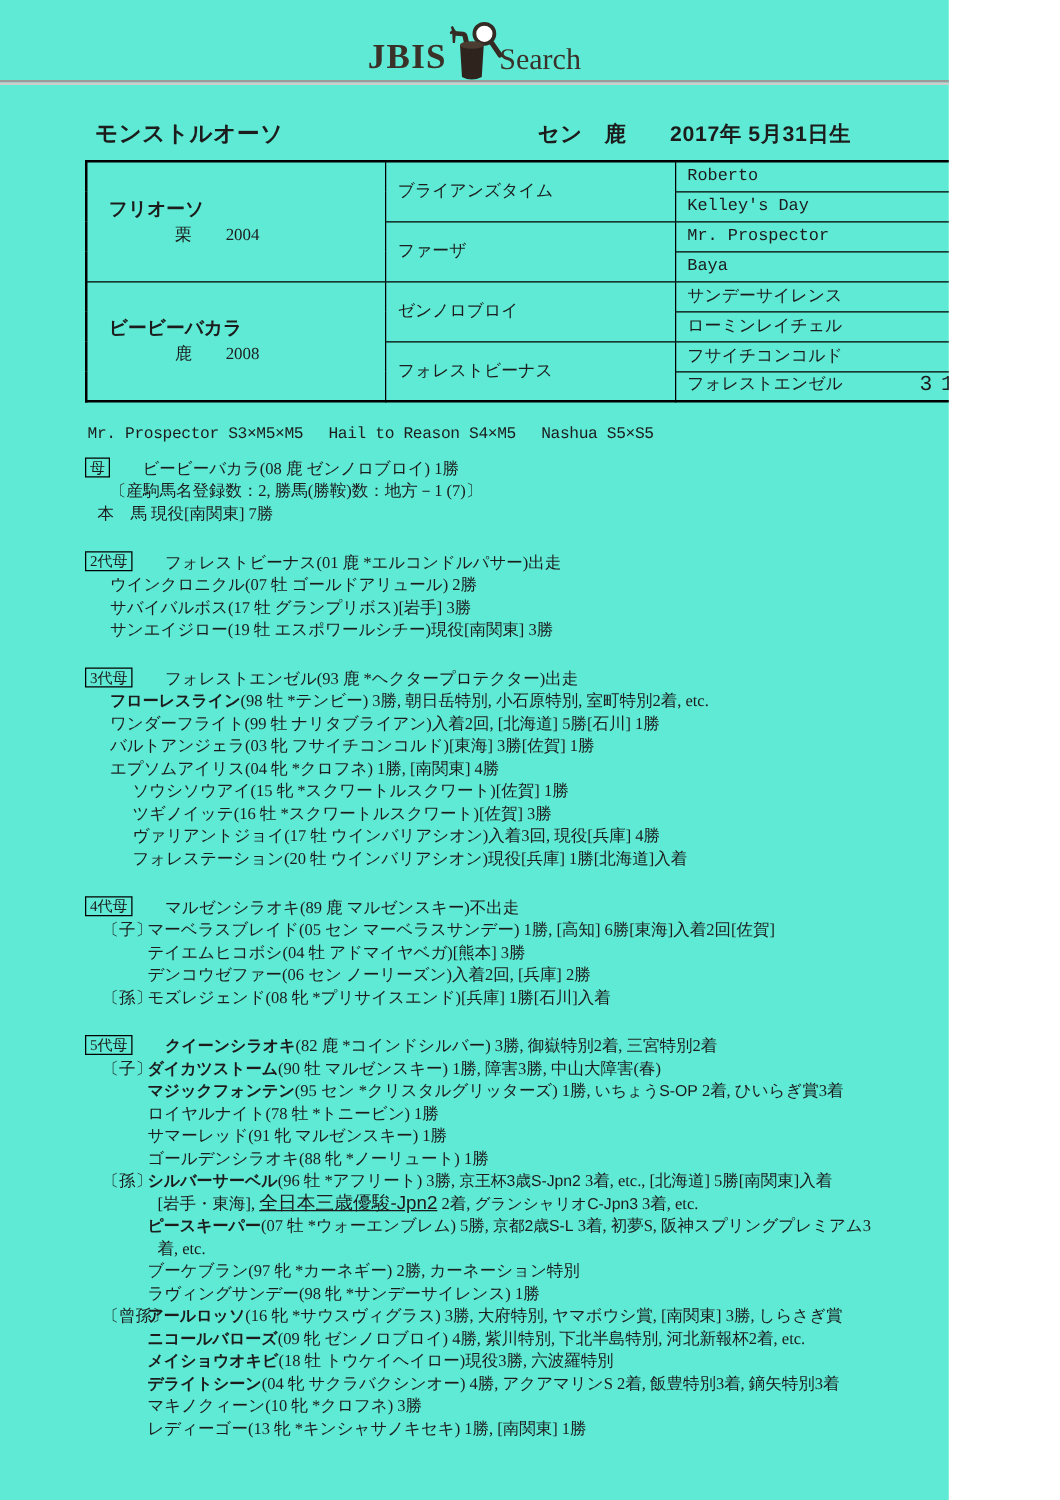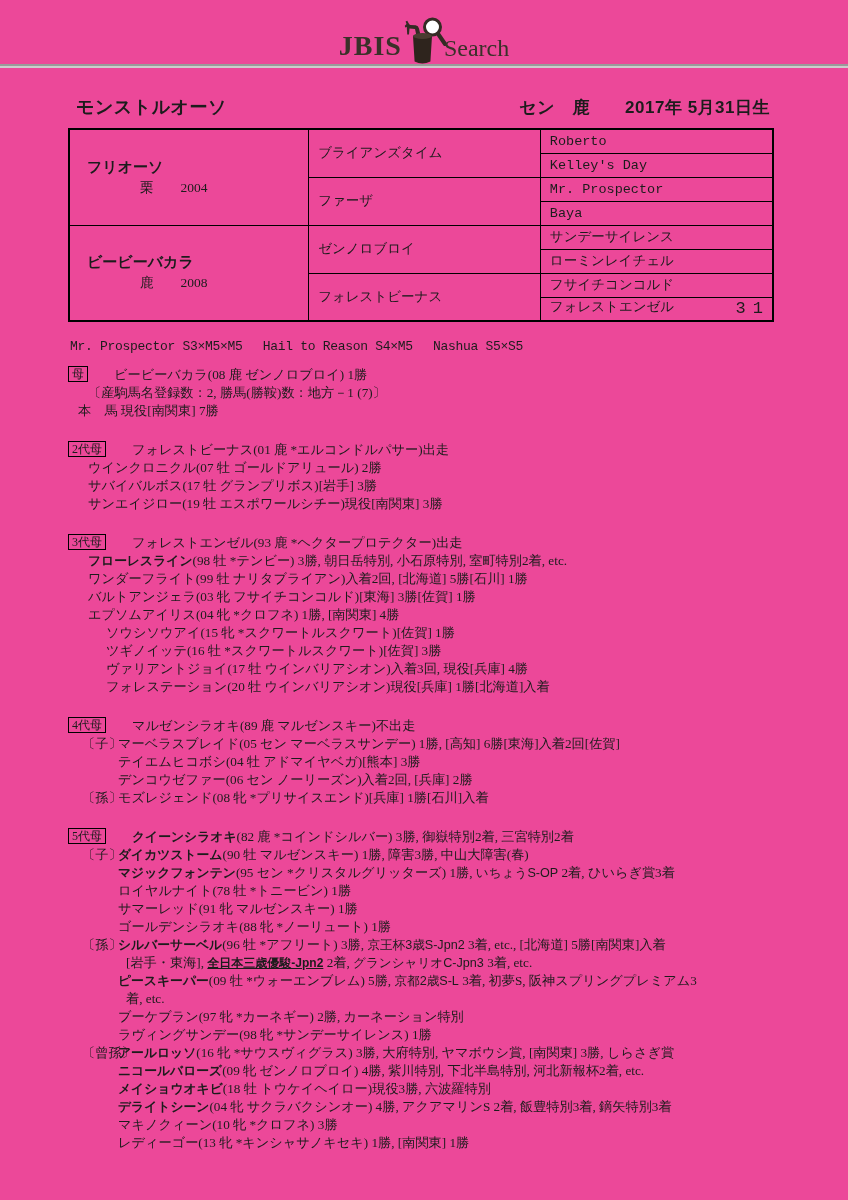--- a/index.html
+++ b/index.html
@@ -3,21 +3,21 @@
 <meta charset="utf-8">
 <style>
   :root{
     --serif:"Liberation Serif","DejaVu Serif",serif;
     --sans:"Liberation Sans","DejaVu Sans",sans-serif;
     --mono:"Liberation Mono","DejaVu Sans Mono",monospace;
     --ink:#1c1c1c;
   }
   *{margin:0;padding:0;box-sizing:border-box;}
   html,body{background:#fff;}
-  .page{position:relative;width:848px;height:1200px;background:#ec4899;overflow:hidden;
+  .page{position:relative;width:759px;height:1200px;background:#5eead4;overflow:hidden;
         font-family:var(--serif);color:var(--ink);}
   
   .logo-bar{height:64px;display:flex;justify-content:center;align-items:flex-end;
             padding-bottom:2px;gap:1px;}
   .logo-jbis{font-family:var(--serif);font-weight:600;font-size:28px;color:#3a3129;letter-spacing:1px;}
   .logo-search{font-family:var(--serif);font-weight:400;font-size:24px;color:#3a3129;margin-left:-4px;}
   .logo-icon{width:46px;height:50px;margin:0 0 -4px -2px;}
   .logo-rule{height:3px;border-top:2px solid #9a9a9a;border-bottom:2px solid #cdcdcd;width:848px;}
   
   .content{padding:0 68px 0 68px;}
@@ -46,21 +46,21 @@
              padding:0 3px;margin-right:26px;vertical-align:1px;}
   .rel{position:absolute;left:14px;}
   .ind-1{padding-left:10px;}
   .ind-2{padding-left:20px;}
   .ind-3{padding-left:38px;}
   .ind-4{padding-left:50px;}
   .ind-5{padding-left:58px;}
   .seg{font-family:var(--serif);}
   .seg-b{font-family:var(--sans);font-weight:700;font-size:12.8px;}
   .seg-g{font-family:var(--sans);font-weight:500;font-size:12.6px;}
-  .seg-u{font-family:var(--sans);font-weight:700;font-size:12px;text-decoration:underline;}
+  .seg-u{font-family:var(--sans);font-weight:400;font-size:15px;text-decoration:underline;}
   
   .footer{position:absolute;left:0;right:0;bottom:0;height:40px;border-top:1px solid #9a9a9a;
           display:flex;justify-content:space-between;align-items:center;
           padding:0 57px 6px 55px;font-size:14px;}
   .footer .copy{font-size:14.5px;}
 </style>
 </head>
 <body>
 
 <div class="page">
@@ -163,21 +163,21 @@
         </div>
         <div class="fam-section">
           <div class="fam-line ind-0"><span class="sec-label">5代母</span><span class="seg seg-b">クイーンシラオキ</span><span class="seg">(82 鹿 *コインドシルバー) 3勝, 御嶽特別2着, 三宮特別2着</span></div>
           <div class="fam-line ind-4"><span class="rel">〔子〕</span><span class="seg seg-b">ダイカツストーム</span><span class="seg">(90 牡 マルゼンスキー) 1勝, 障害3勝, 中山大障害(春)</span></div>
           <div class="fam-line ind-4"><span class="seg seg-b">マジックフォンテン</span><span class="seg">(95 セン *クリスタルグリッターズ) 1勝, </span><span class="seg seg-g">いちょうS-OP</span><span class="seg"> 2着, ひいらぎ賞3着</span></div>
           <div class="fam-line ind-4"><span class="seg">ロイヤルナイト(78 牡 *トニービン) 1勝</span></div>
           <div class="fam-line ind-4"><span class="seg">サマーレッド(91 牝 マルゼンスキー) 1勝</span></div>
           <div class="fam-line ind-4"><span class="seg">ゴールデンシラオキ(88 牝 *ノーリュート) 1勝</span></div>
           <div class="fam-line ind-4"><span class="rel">〔孫〕</span><span class="seg seg-b">シルバーサーベル</span><span class="seg">(96 牡 *アフリート) 3勝, </span><span class="seg seg-g">京王杯3歳S-Jpn2</span><span class="seg"> 3着, etc., [北海道] 5勝[南関東]入着</span></div>
           <div class="fam-line ind-5"><span class="seg">[岩手・東海], </span><span class="seg seg-u">全日本三歳優駿-Jpn2</span><span class="seg"> 2着, </span><span class="seg seg-g">グランシャリオC-Jpn3</span><span class="seg"> 3着, etc.</span></div>
-          <div class="fam-line ind-4"><span class="seg seg-b">ピースキーパー</span><span class="seg">(09 牡 *ウォーエンブレム) 5勝, </span><span class="seg seg-g">京都2歳S-L</span><span class="seg"> 3着, 初夢S, 阪神スプリングプレミアム3</span></div>
+          <div class="fam-line ind-4"><span class="seg seg-b">ピースキーパー</span><span class="seg">(07 牡 *ウォーエンブレム) 5勝, </span><span class="seg seg-g">京都2歳S-L</span><span class="seg"> 3着, 初夢S, 阪神スプリングプレミアム3</span></div>
           <div class="fam-line ind-5"><span class="seg">着, etc.</span></div>
           <div class="fam-line ind-4"><span class="seg">ブーケブラン(97 牝 *カーネギー) 2勝, カーネーション特別</span></div>
           <div class="fam-line ind-4"><span class="seg">ラヴィングサンデー(98 牝 *サンデーサイレンス) 1勝</span></div>
           <div class="fam-line ind-4"><span class="rel">〔曾孫〕</span><span class="seg seg-b">アールロッソ</span><span class="seg">(16 牝 *サウスヴィグラス) 3勝, 大府特別, ヤマボウシ賞, [南関東] 3勝, しらさぎ賞</span></div>
           <div class="fam-line ind-4"><span class="seg seg-b">ニコールバローズ</span><span class="seg">(09 牝 ゼンノロブロイ) 4勝, 紫川特別, 下北半島特別, 河北新報杯2着, etc.</span></div>
           <div class="fam-line ind-4"><span class="seg seg-b">メイショウオキビ</span><span class="seg">(18 牡 トウケイヘイロー)現役3勝, 六波羅特別</span></div>
           <div class="fam-line ind-4"><span class="seg seg-b">デライトシーン</span><span class="seg">(04 牝 サクラバクシンオー) 4勝, アクアマリンS 2着, 飯豊特別3着, 鏑矢特別3着</span></div>
           <div class="fam-line ind-4"><span class="seg">マキノクィーン(10 牝 *クロフネ) 3勝</span></div>
           <div class="fam-line ind-4"><span class="seg">レディーゴー(13 牝 *キンシャサノキセキ) 1勝, [南関東] 1勝</span></div>
         </div>

